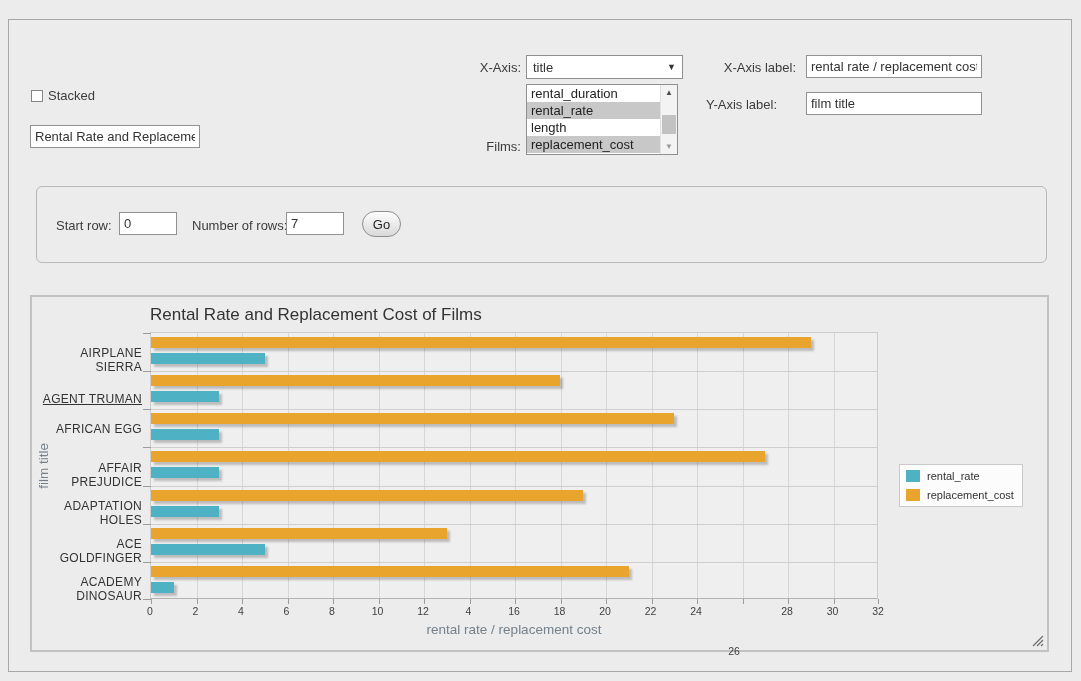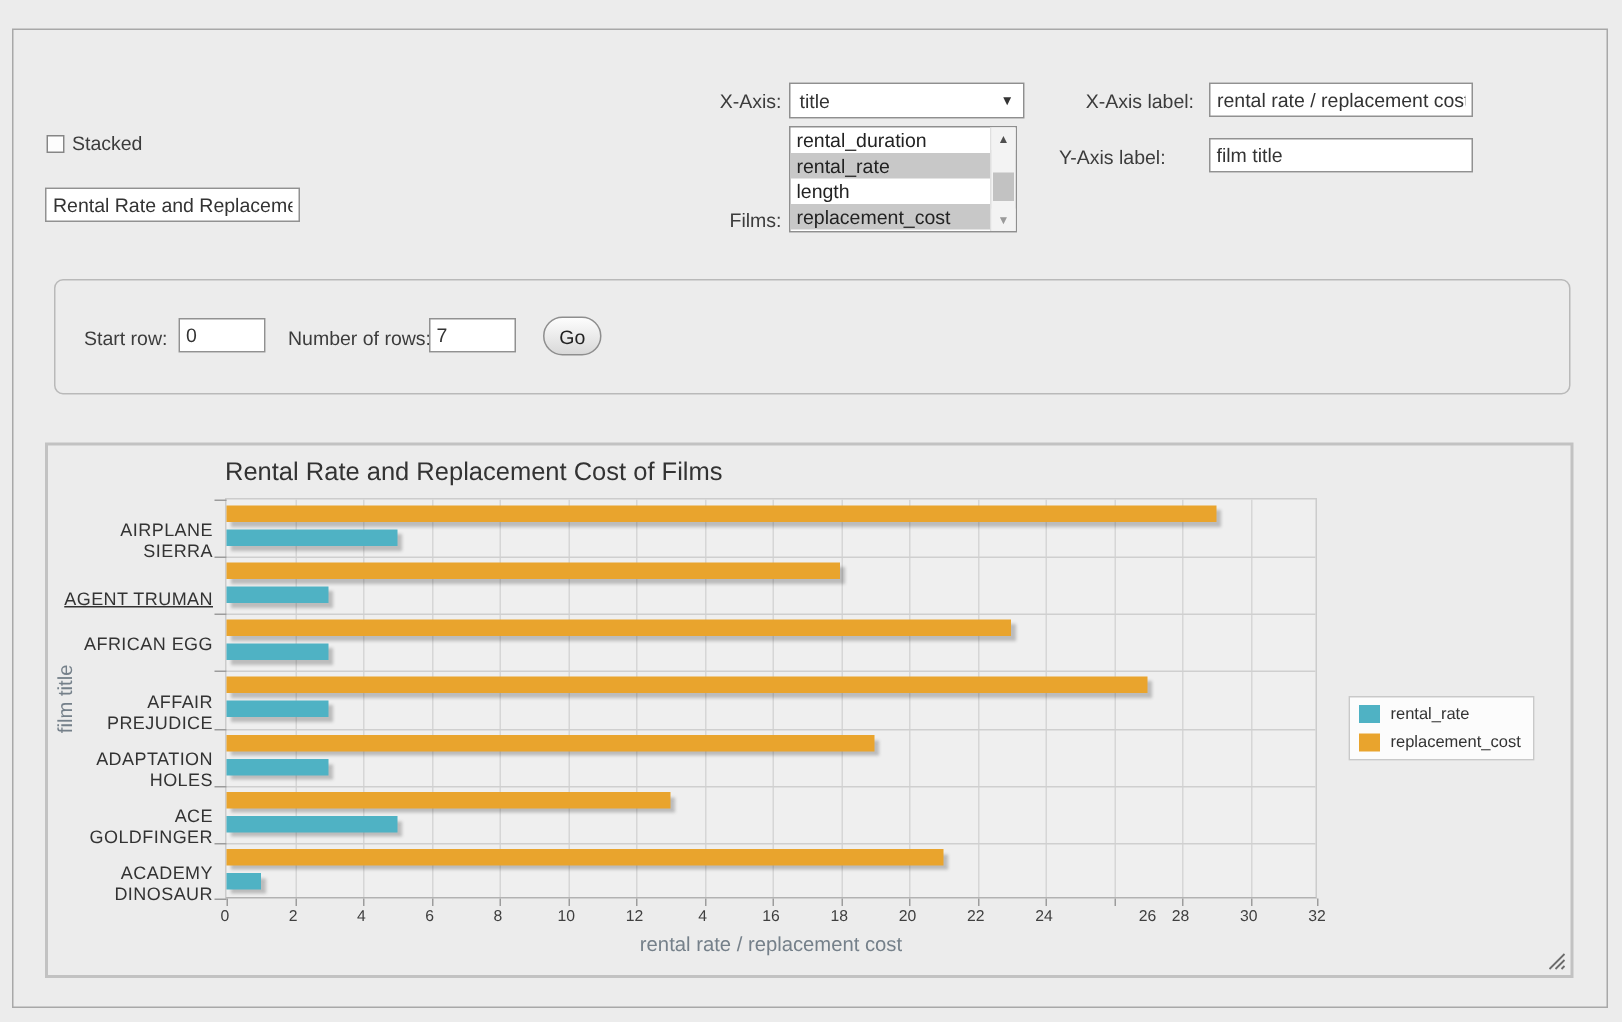--- a/index.html
+++ b/index.html
@@ -210,21 +210,21 @@
         <div class="xtick-label" style="left: 136.5px;">6</div>
         <div class="xtick-label" style="left: 182px;">8</div>
         <div class="xtick-label" style="left: 227.5px;">10</div>
         <div class="xtick-label" style="left: 273px;">12</div>
         <div class="xtick-label" style="left: 318.5px;">4</div>
         <div class="xtick-label" style="left: 364px;">16</div>
         <div class="xtick-label" style="left: 409.5px;">18</div>
         <div class="xtick-label" style="left: 455px;">20</div>
         <div class="xtick-label" style="left: 500.5px;">22</div>
         <div class="xtick-label" style="left: 546px;">24</div>
-        <div class="xtick-label" style="left: 615px;">26</div>
+        <div class="xtick-label" style="left: 584px; margin-top: 40px;">26</div>
         <div class="xtick-label" style="left: 637px;">28</div>
         <div class="xtick-label" style="left: 682.5px;">30</div>
         <div class="xtick-label" style="left: 728px;">32</div>
       </div>
     <div class="x-title">rental rate / replacement cost</div>
     <div class="chart-legend" id="chart-legend">
         <div class="legend-entry">
           <span class="legend-swatch" style="background: rgb(79, 178, 196);"></span>
           <span>rental_rate</span>
         </div>

